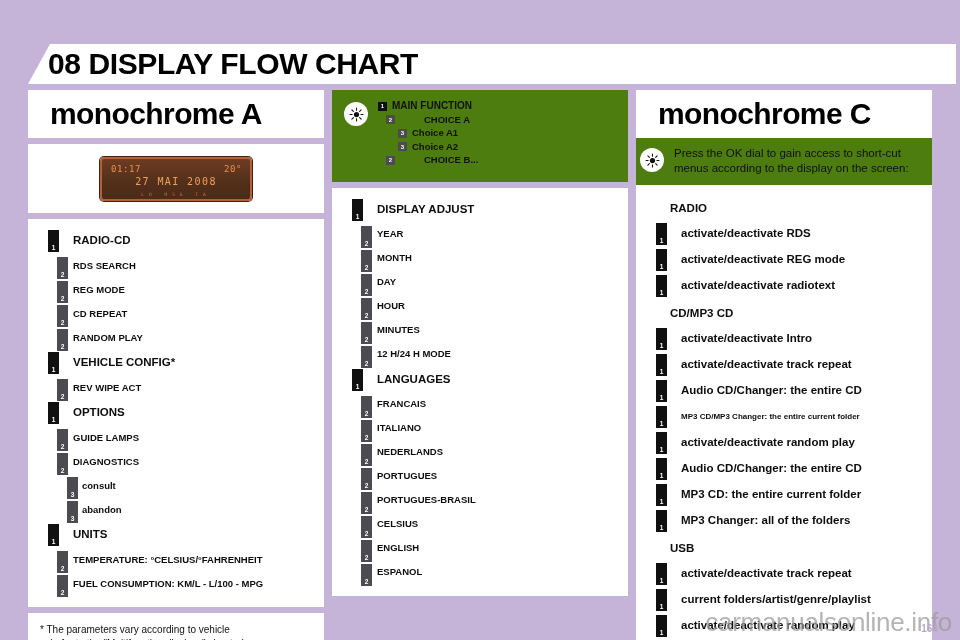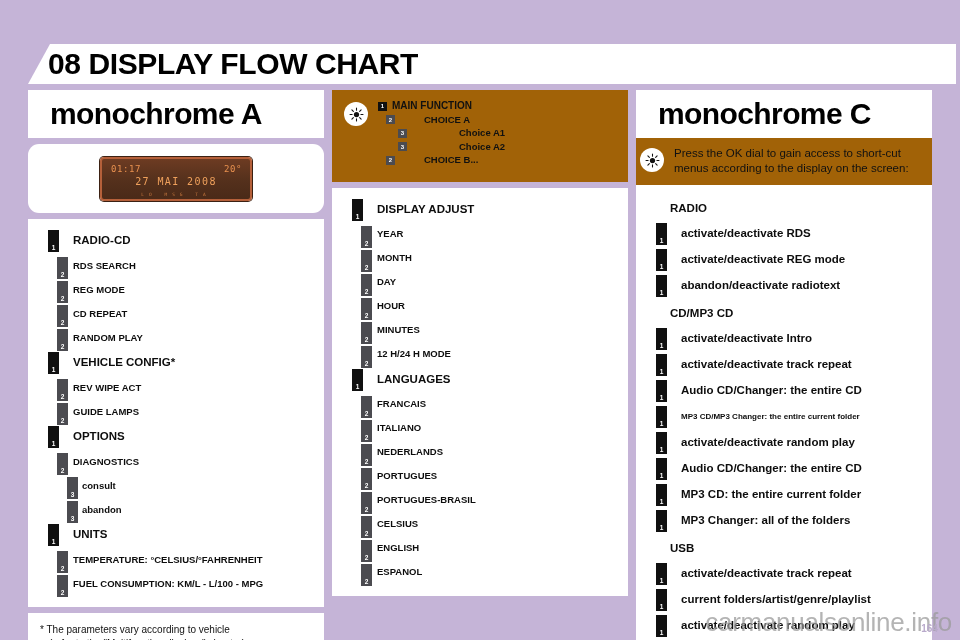--- a/index.html
+++ b/index.html
@@ -45,21 +45,21 @@
   }
   .col-a { left: 28px; }
   .col-b { left: 332px; }
   .col-c { left: 636px; }
 
   .panel {
     background: #ffffff;
     box-sizing: border-box;
   }
   .panel.tinted {
-    background: #a16207;
+    background: #4d7c0f;
   }
 
   
   .title-panel {
     height: 48px;
     display: flex;
     align-items: center;
     padding-left: 22px;
   }
   .mono-title {
@@ -69,21 +69,20 @@
     color: #000;
     line-height: 32px;
   }
 
   
   .display-panel {
     height: 69px;
     display: flex;
     align-items: center;
     justify-content: center;
-    border-radius: 11px;
   }
   .lcd {
     width: 148px;
     height: 40px;
     border-radius: 4px;
     background: linear-gradient(#6d3b22, #54301c 55%, #4a2a18);
     border: 2px solid #b5603a;
     position: relative;
     box-shadow: 0 0 0 1px #3b2113;
     font-family: "DejaVu Sans Mono", monospace;
@@ -141,21 +140,21 @@
     align-items: center;
     font-size: 9.5px;
     font-weight: bold;
     color: #111;
     line-height: 12px;
     margin-bottom: 1.5px;
     white-space: nowrap;
   }
   .legend-line.lvl1 { font-size: 10px; padding-left: 0; }
   .legend-line.lvl2 { padding-left: 8px; gap: 24px; }
-  .legend-line.lvl3 { padding-left: 20px; gap: 47px; }
+  .legend-line.lvl3 { padding-left: 20px; }
 
   
   .blurb-panel {
     padding: 8px 12px 10px 4px;
     display: flex;
     align-items: flex-start;
   }
   .blurb-text {
     font-size: 11.5px;
     color: #111;
@@ -292,27 +291,27 @@
         <span class="row-label">RANDOM PLAY</span>
       </div>
       <div class="row lvl1">
         <span class="badge b1">1</span>
         <span class="row-label">VEHICLE CONFIG*</span>
       </div>
       <div class="row lvl2">
         <span class="badge b2">2</span>
         <span class="row-label">REV WIPE ACT</span>
       </div>
+      <div class="row lvl1">
+        <span class="badge b1">1</span>
+        <span class="row-label">OPTIONS</span>
+      </div>
       <div class="row lvl2">
         <span class="badge b2">2</span>
         <span class="row-label">GUIDE LAMPS</span>
-      </div>
-      <div class="row lvl1">
-        <span class="badge b1">1</span>
-        <span class="row-label">OPTIONS</span>
       </div>
       <div class="row lvl2">
         <span class="badge b2">2</span>
         <span class="row-label">DIAGNOSTICS</span>
       </div>
       <div class="row lvl3">
         <span class="badge b3">3</span>
         <span class="row-label">consult</span>
       </div>
       <div class="row lvl3">
@@ -483,21 +482,21 @@
       <div class="row lvl1">
         <span class="badge b1">1</span>
         <span class="row-label">activate/deactivate RDS</span>
       </div>
       <div class="row lvl1">
         <span class="badge b1">1</span>
         <span class="row-label">activate/deactivate REG mode</span>
       </div>
       <div class="row lvl1">
         <span class="badge b1">1</span>
-        <span class="row-label">abandon/deactivate radiotext</span>
+        <span class="row-label">activate/deactivate radiotext</span>
       </div>
       <div class="section-head">CD/MP3 CD</div>
       <div class="row lvl1">
         <span class="badge b1">1</span>
         <span class="row-label">activate/deactivate Intro</span>
       </div>
       <div class="row lvl1">
         <span class="badge b1">1</span>
         <span class="row-label">activate/deactivate track repeat</span>
       </div>

